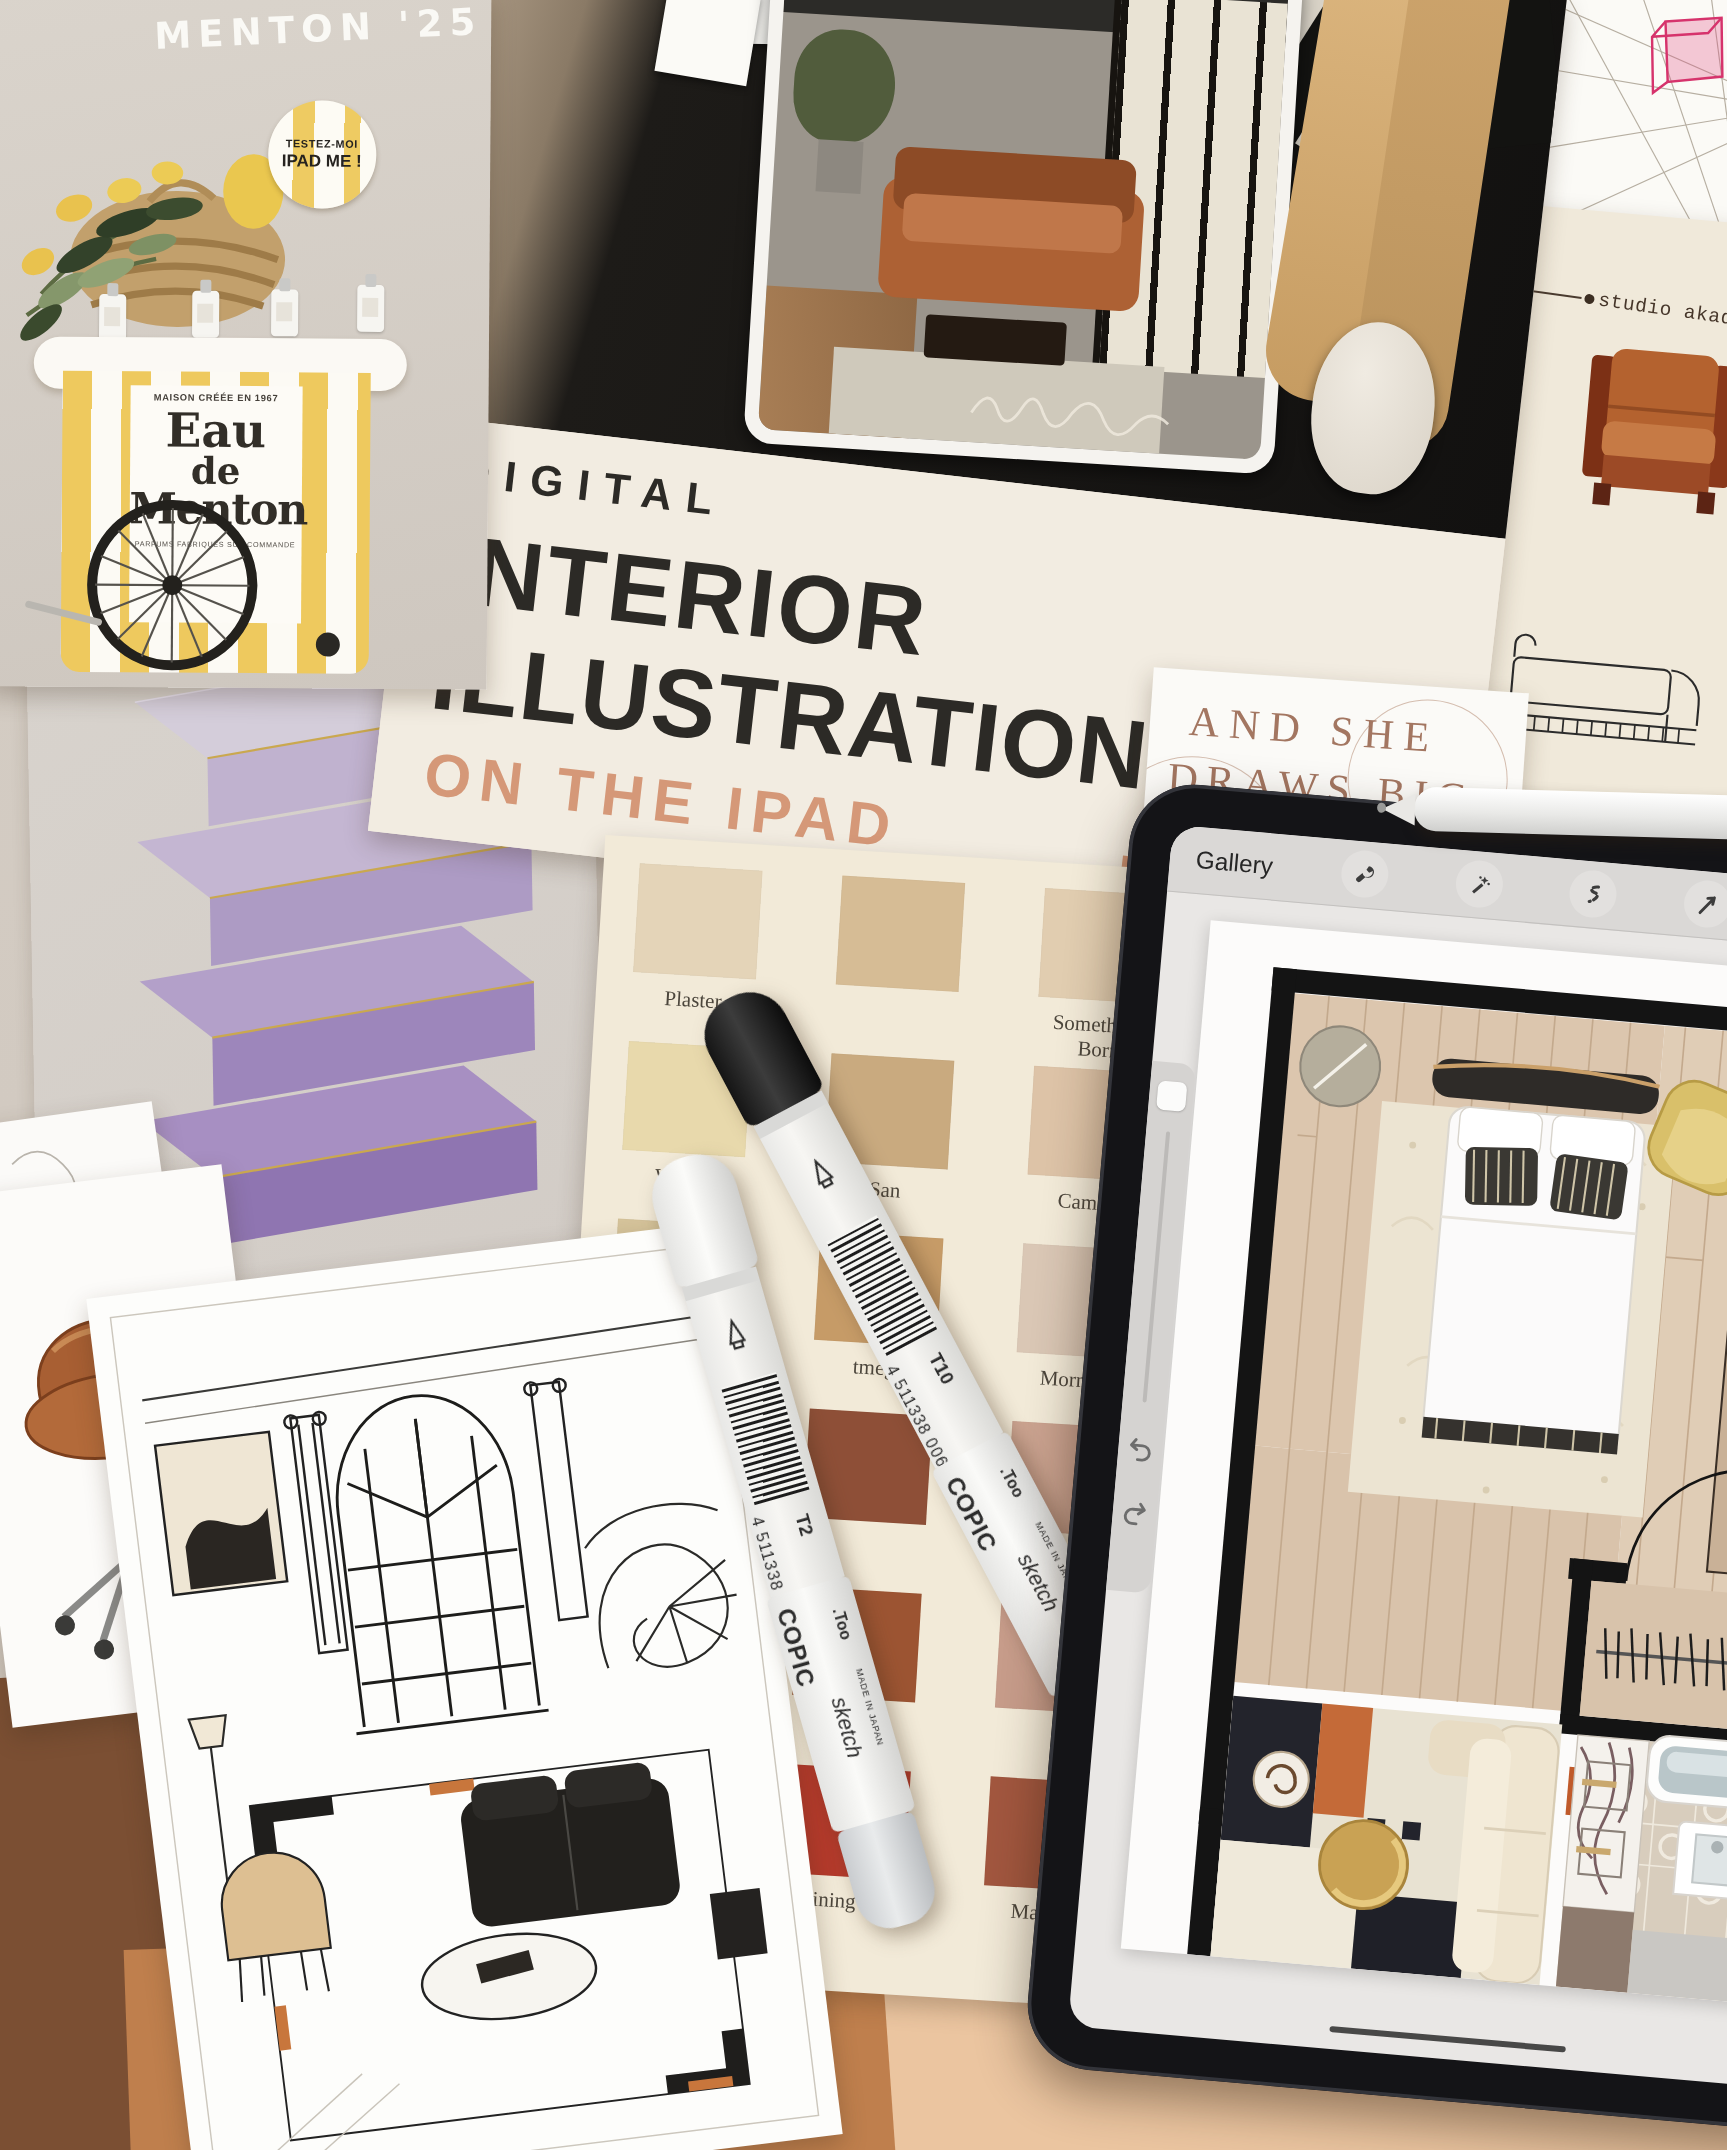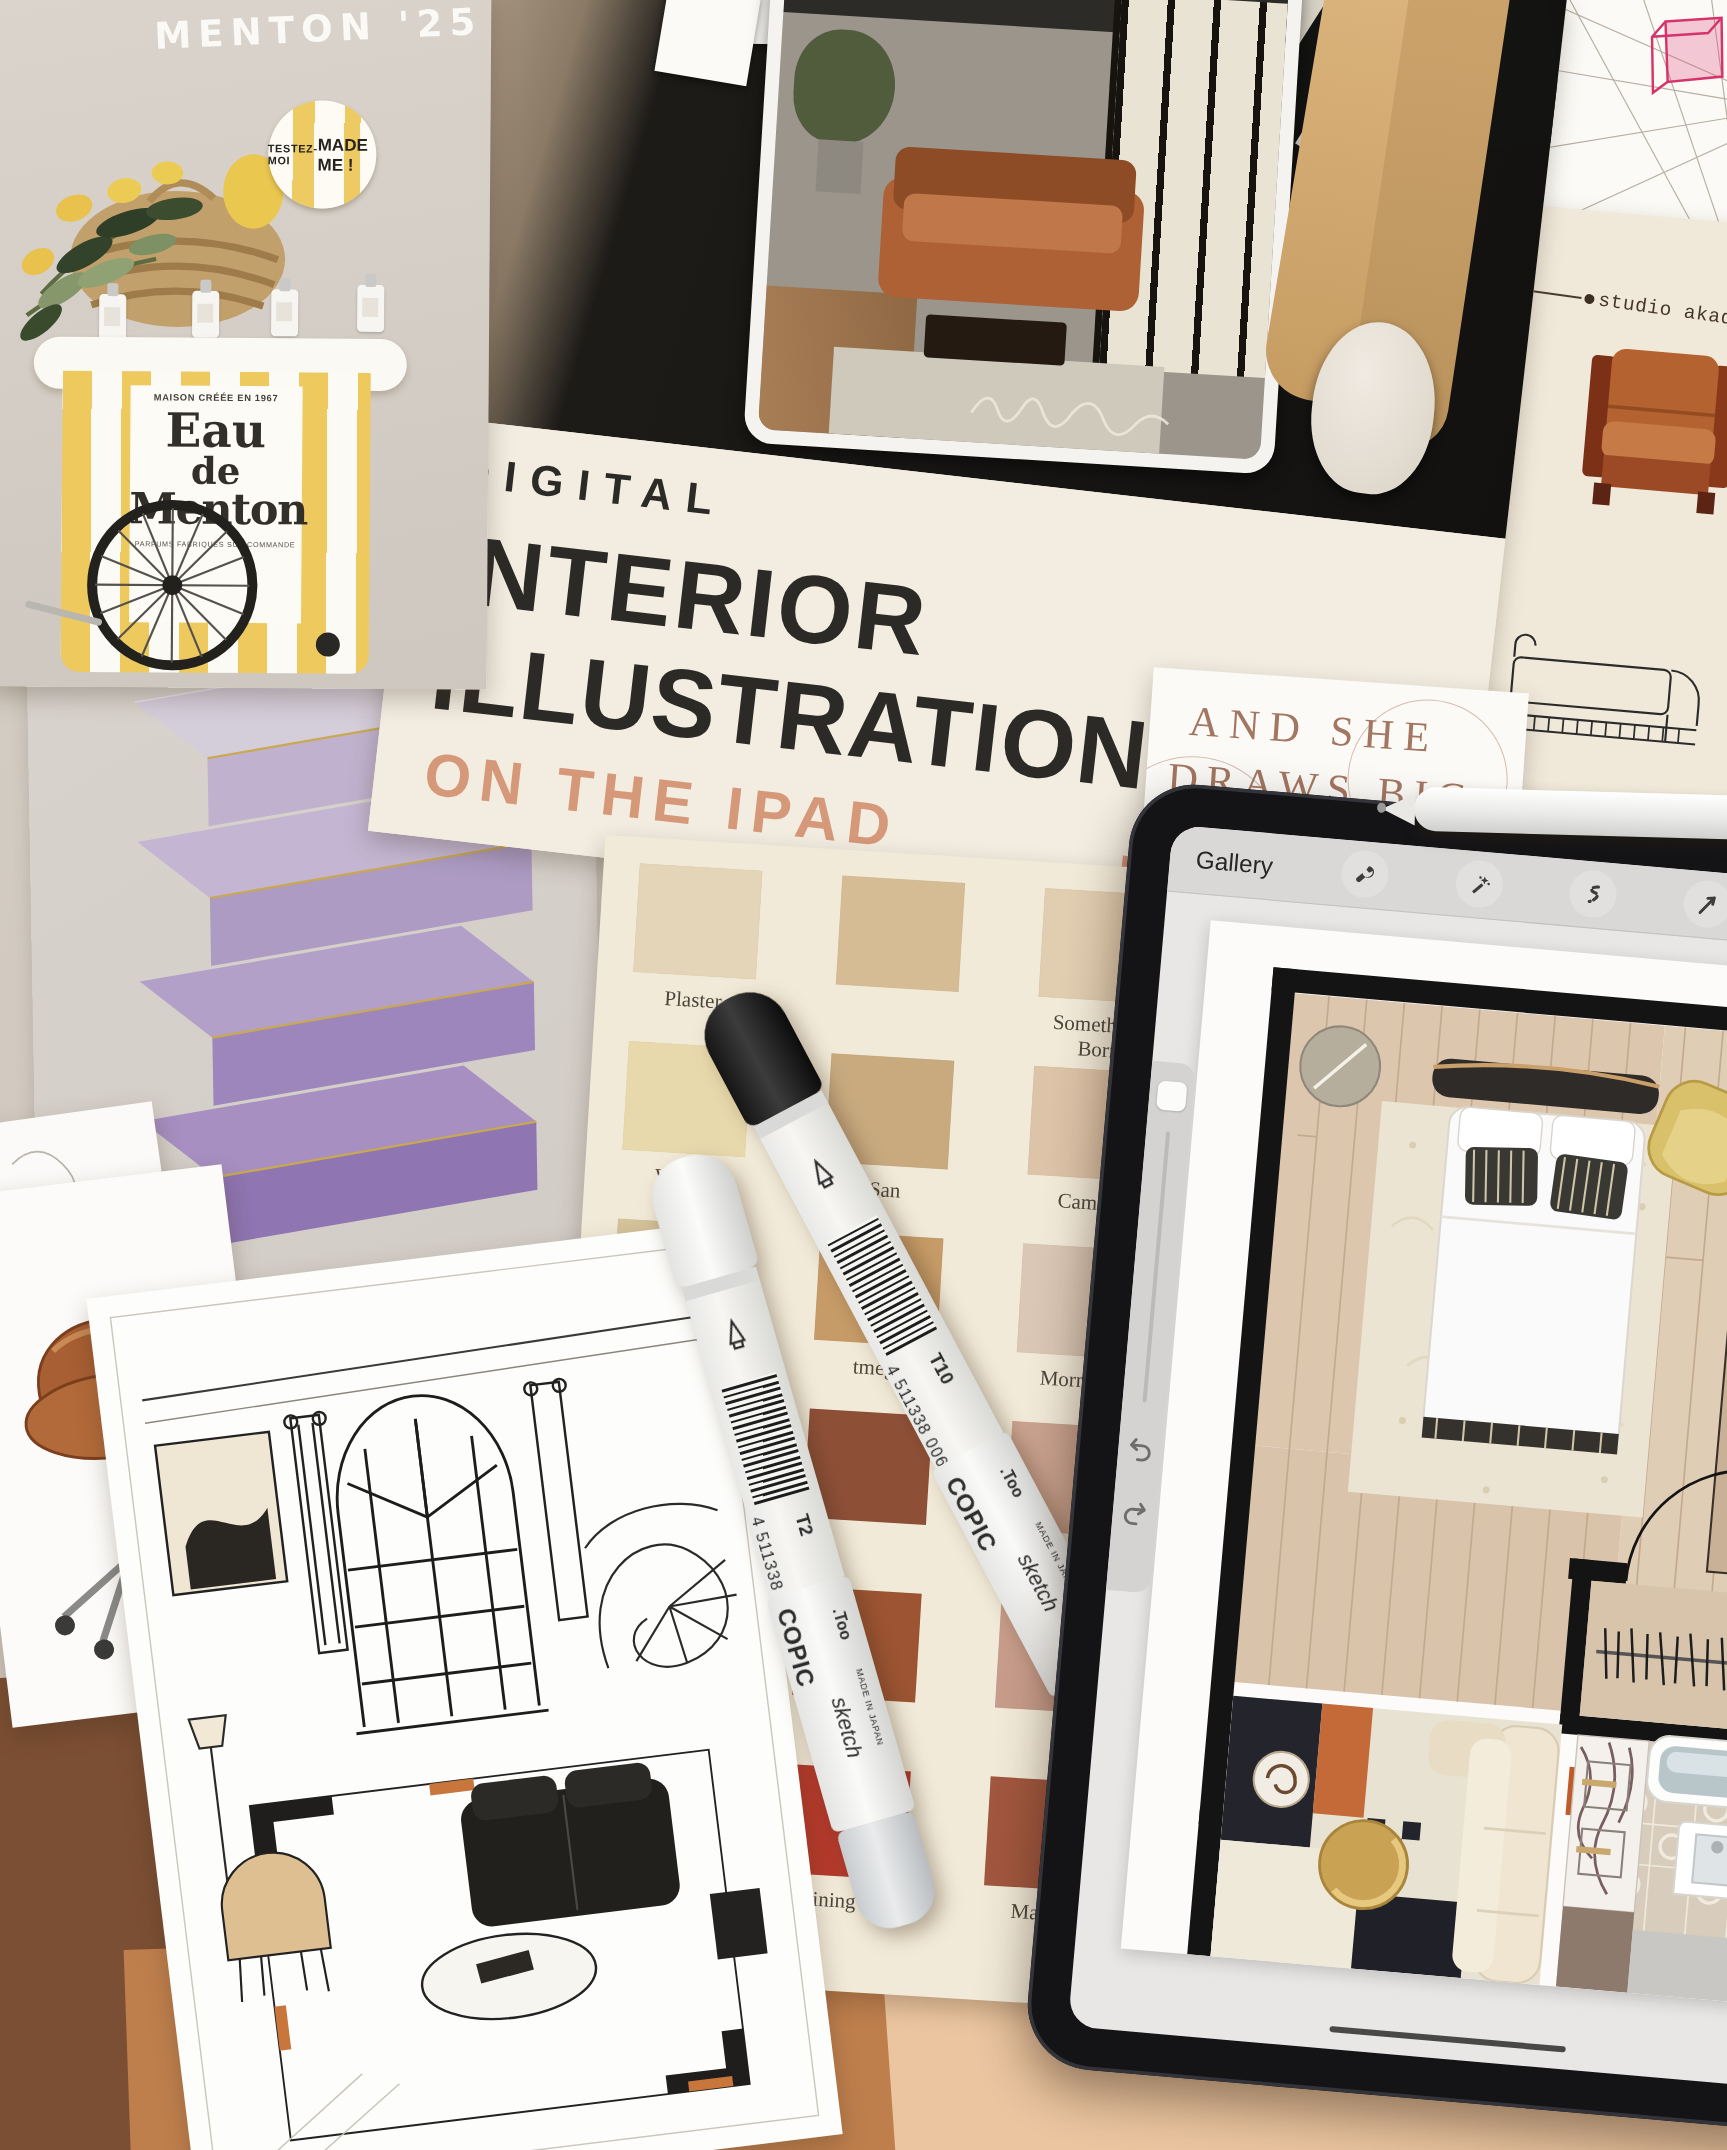--- a/index.html
+++ b/index.html
@@ -23,21 +23,21 @@
   .cart-table{position:absolute;left:21.5px;top:258px;width:373px;height:52px;background:#fbf9f4;border-radius:26px;box-shadow:0 4.3px 7.2px rgba(90,70,40,.25);}
   .cart-body{position:absolute;left:50px;top:292px;width:308px;height:301px;border-radius:0 0 18.6px 18.6px;
              background:repeating-linear-gradient(90deg,#eec95e 0 29px,#fcfaf4 29px 59px);}
   .cart-panel{position:absolute;left:68px;top:14.3px;width:172px;height:237px;background:#fdfbf6;text-align:center;color:#322e28;}
   .cart-maison{font-size:9.3px;letter-spacing:0.7px;margin-top:7.2px;color:#45403a;font-weight:bold;}
   .cart-title{font-family:"DejaVu Serif",serif;font-weight:bold;line-height:.95;margin-top:5.7px;}
   .cart-title .t1{font-size:47px;}.cart-title .t2{font-size:37px;}.cart-title .t3{font-size:43px;letter-spacing:-1.4px;}
   .cart-sub{font-size:7.2px;letter-spacing:0.7px;margin-top:10px;color:#55504a;}
   .cart-sign{position:absolute;left:254px;top:20px;width:108px;height:108px;border-radius:50%;
              background:linear-gradient(90deg,#fdfbf4 0 24.4px,#eecb62 24.4px 46px,#fdfbf4 46px 76px,#eecb62 76px 92px,#fdfbf4 92px);
-             box-shadow:0 2.9px 5.7px rgba(80,60,30,.3);display:flex;flex-direction:row;align-items:center;justify-content:center;color:#26231f;}
+             box-shadow:0 2.9px 5.7px rgba(80,60,30,.3);display:flex;flex-direction:column;align-items:center;justify-content:center;color:#26231f;}
   .sign1{font-size:10.8px;font-weight:bold;letter-spacing:0.7px;}
   .sign2{font-size:17px;font-weight:800;margin-top:2.9px;}
   .bottle{position:absolute;width:27px;height:47px;background:#f6f5f1;border-radius:4.3px;box-shadow:0 1.4px 2.9px rgba(0,0,0,.2);}
   .bottle::before{content:"";position:absolute;left:8px;top:-11.5px;width:11.5px;height:13px;background:#c9c9c7;border-radius:2.2px;}
   .bottle::after{content:"";position:absolute;left:5.7px;top:13px;width:16px;height:18.6px;background:#e7e3da;}
   .wheel-svg{position:absolute;left:68px;top:398px;width:186px;height:201px;}
   .caster{position:absolute;left:305px;top:552px;width:24.4px;height:24.4px;border-radius:50%;background:#2a2824;}
   .cart-handle{position:absolute;left:13px;top:531px;width:79px;height:7.2px;background:#b9b6b0;border-radius:4.3px;transform:rotate(14deg);}
 
   
@@ -171,21 +171,21 @@
           <ellipse cx="60" cy="280" rx="36" ry="14" fill="#3a4a2d" transform="rotate(-40 60 280)"></ellipse>
           <ellipse cx="215" cy="170" rx="34" ry="13" fill="#7e9164" transform="rotate(-14 215 170)"></ellipse>
           <ellipse cx="105" cy="120" rx="26" ry="18" fill="#e9c24e" transform="rotate(-20 105 120)"></ellipse>
           <ellipse cx="175" cy="95" rx="24" ry="17" fill="#eccb55" transform="rotate(-12 175 95)"></ellipse>
           <ellipse cx="55" cy="195" rx="24" ry="17" fill="#e9c24e" transform="rotate(-30 55 195)"></ellipse>
           <ellipse cx="235" cy="70" rx="22" ry="16" fill="#eccb55"></ellipse>
         </g>
       </svg>
       <div class="cart-sign">
         <div class="sign1">TESTEZ-MOI</div>
-        <div class="sign2">MADE ME !</div>
+        <div class="sign2">IPAD ME !</div>
       </div>
       <div class="bottle" style="left:86px;top:215px;"></div>
       <div class="bottle" style="left:179px;top:211px;"></div>
       <div class="bottle" style="left:258px;top:209px;"></div>
       <div class="bottle" style="left:344px;top:204px;"></div>
       <div class="cart-table"></div>
       <div class="cart-body">
         <div class="cart-panel">
           <div class="cart-maison">MAISON CRÉÉE EN 1967</div>
           <div class="cart-title">

